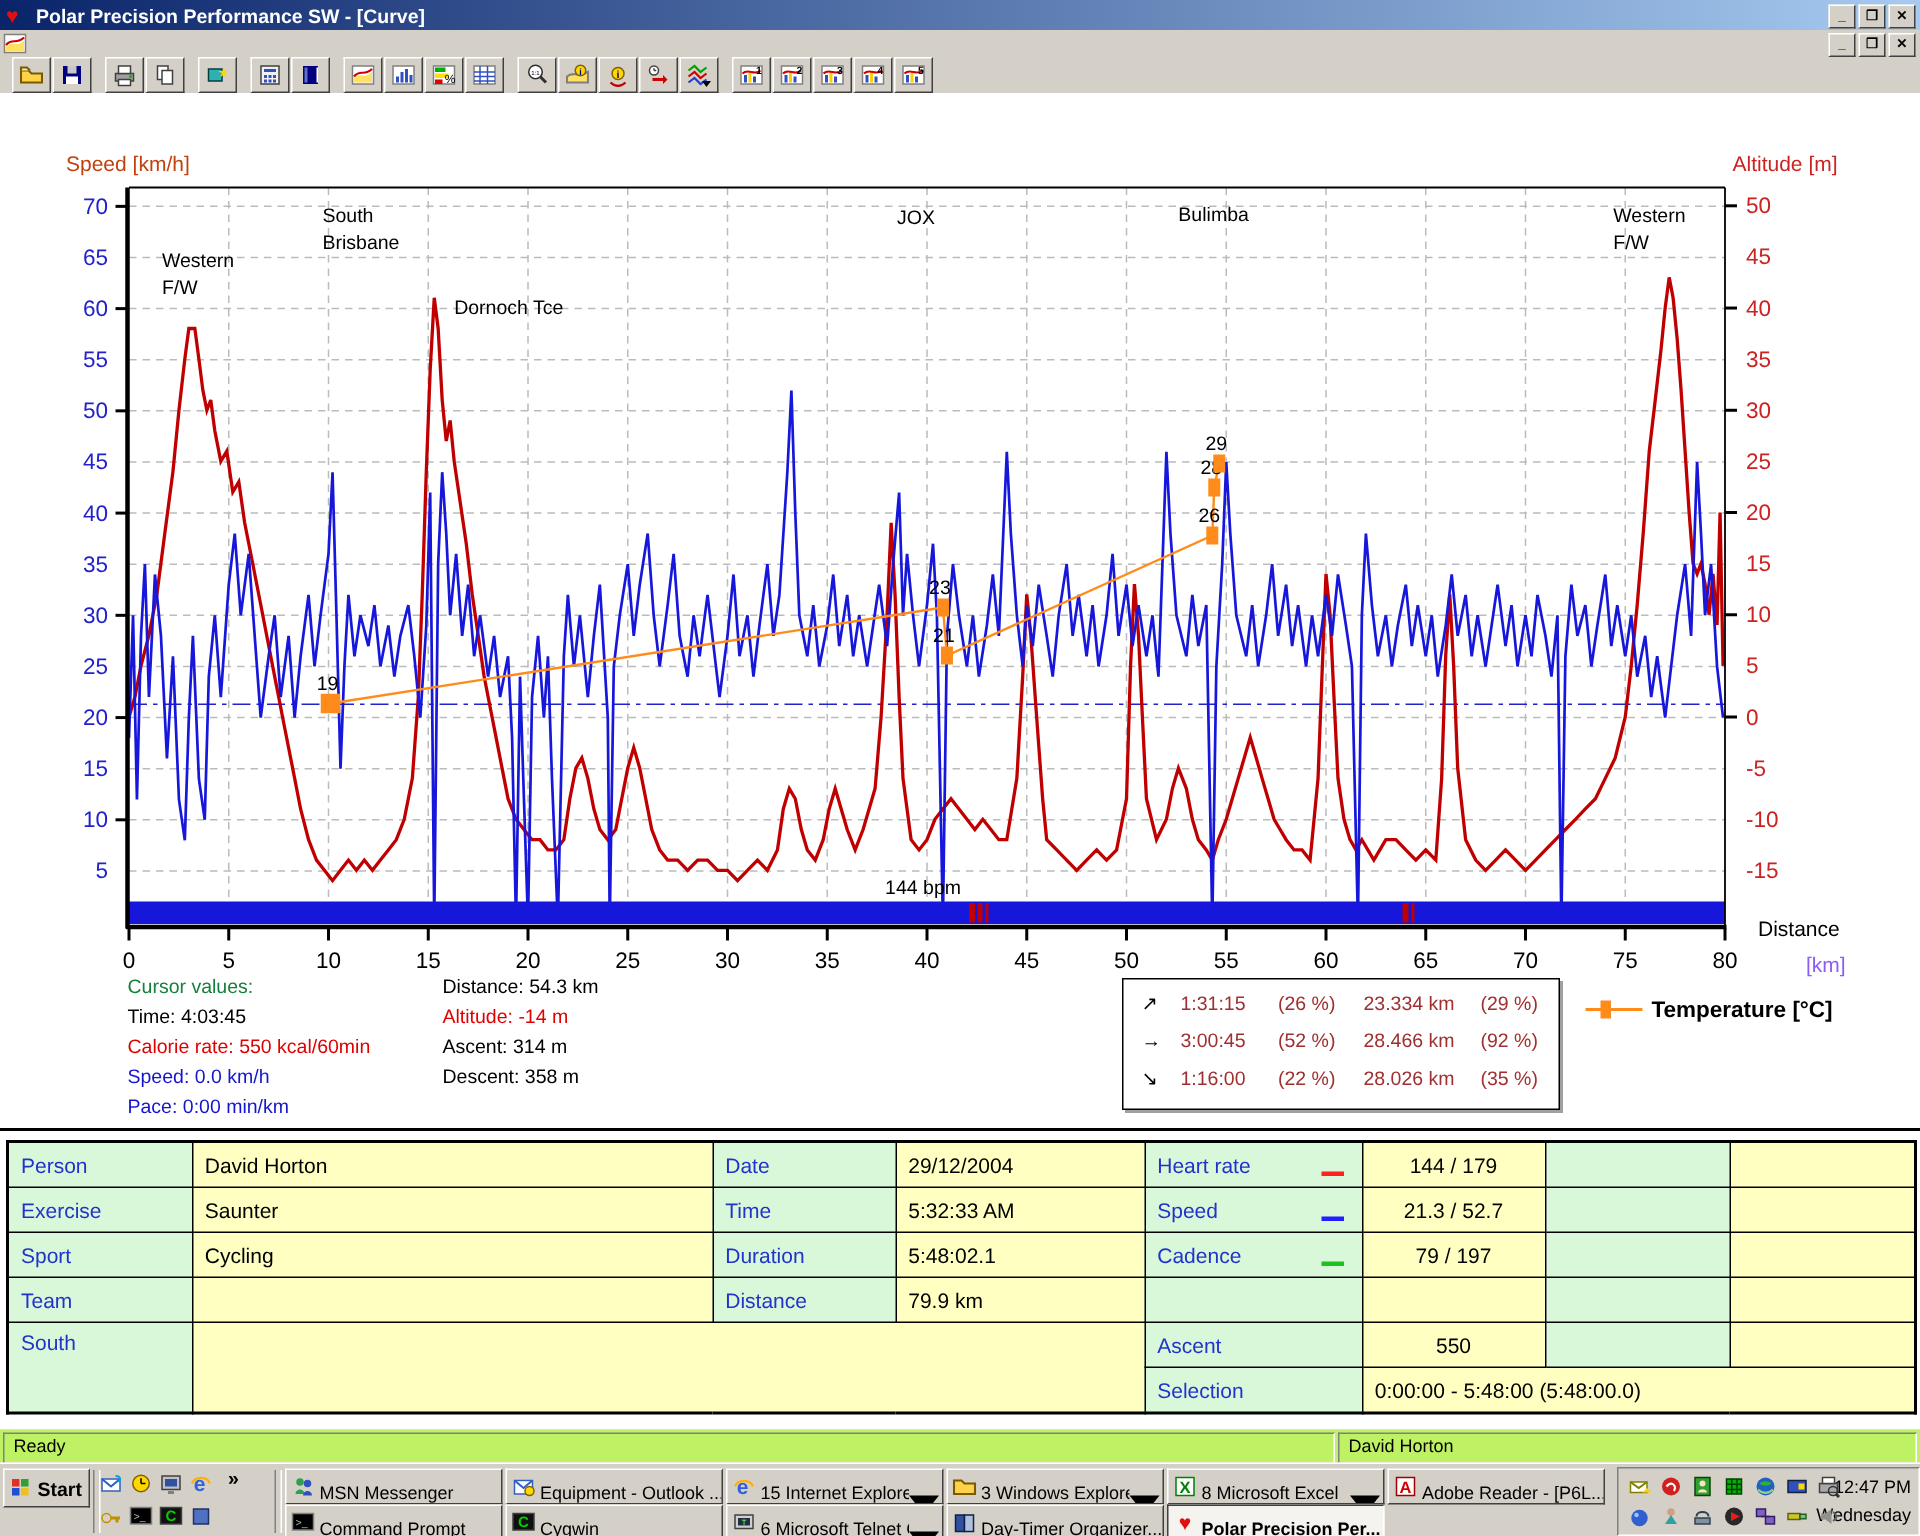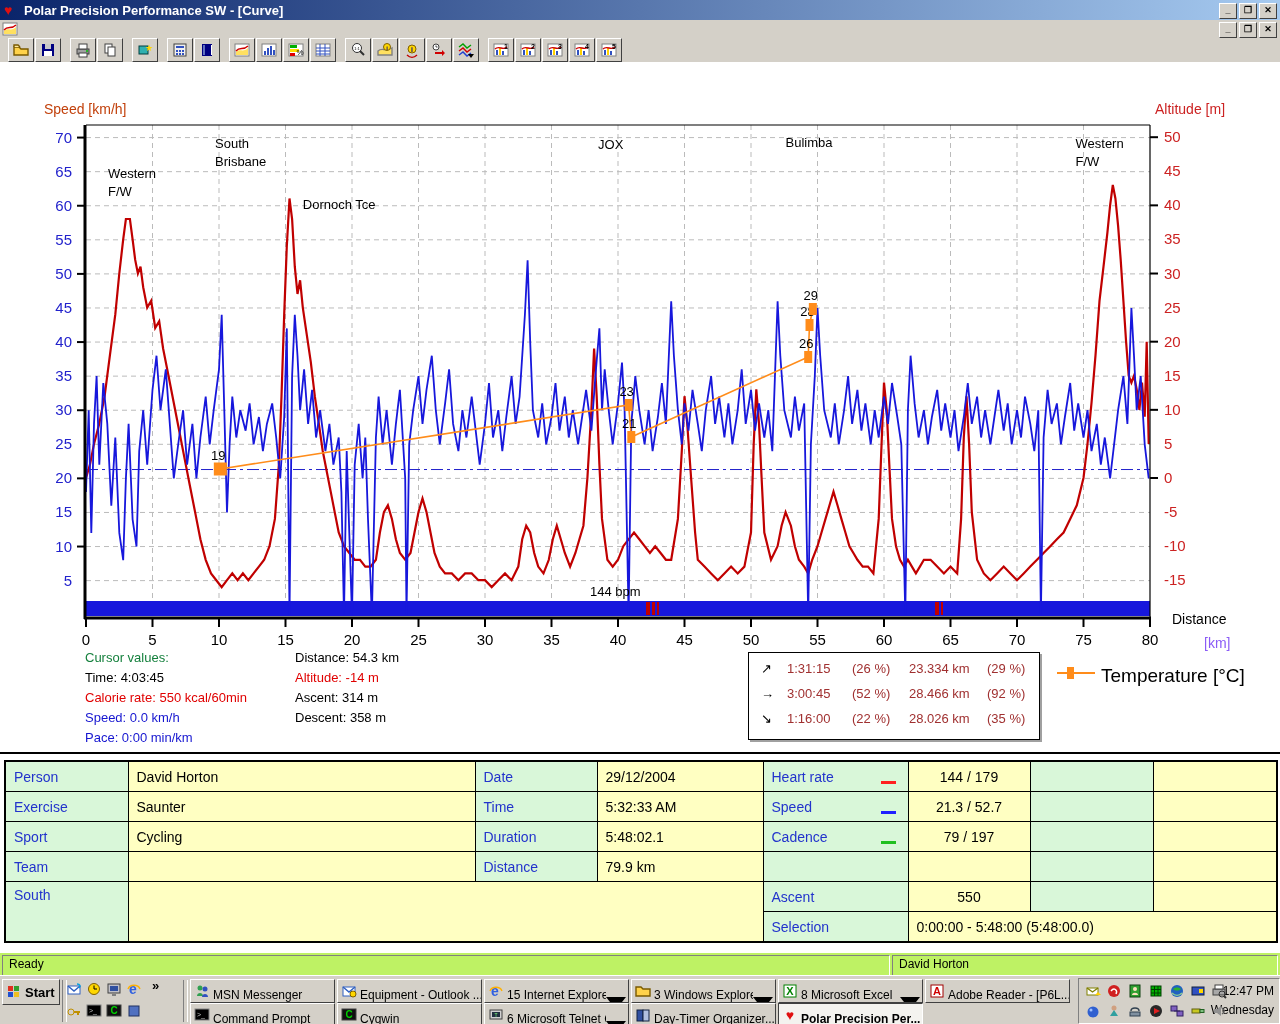--- a/index.html
+++ b/index.html
@@ -36,21 +36,21 @@
   .lap-row{position:absolute;left:0;width:290px;height:25px;font-size:13px;color:#A03030;}
   .lap-row span{position:absolute;white-space:nowrap;}
   .lap-dir{left:12px;color:#000000;}
   .lap-time{left:38px;}
   .lap-p1{left:103px;}
   .lap-dist{left:160px;}
   .lap-p2{left:238px;}
   #temp-legend{position:absolute;left:1055px;top:600px;width:225px;height:20px;}
   #temp-legend .tl-line{position:absolute;left:2px;top:10px;width:38px;height:2px;background:#FF8C1A;}
   #temp-legend .tl-marker{position:absolute;left:12px;top:5px;width:7px;height:12px;background:#FF8C1A;}
-  #temp-legend .tl-text{position:absolute;left:46px;top:3px;font-size:19px;color:#000;}
+  #temp-legend .tl-text{position:absolute;left:46px;top:3px;font-size:15px;color:#000;font-weight:bold;}
   #chart-bottom-line{position:absolute;left:0;top:690px;width:1280px;height:2px;background:#000;}
   
   #summary{position:absolute;left:4px;top:698px;border-collapse:collapse;table-layout:fixed;}
   #summary td{border:1px solid #000;height:29px;font-size:14px;padding:0 0 0 8px;overflow:hidden;white-space:nowrap;}
   #summary{border:2px solid #000;}
   .t-lab{background:#D9F7D9;color:#2233CC;}
   .t-val{background:#FFFFC2;color:#000;}
   .ctr{text-align:center;padding:0 !important;}
   .note-lab{vertical-align:top;padding-top:5px !important;}
   .dash{display:inline-block;width:15px;height:3px;float:right;margin:12px 12px 0 0;}

